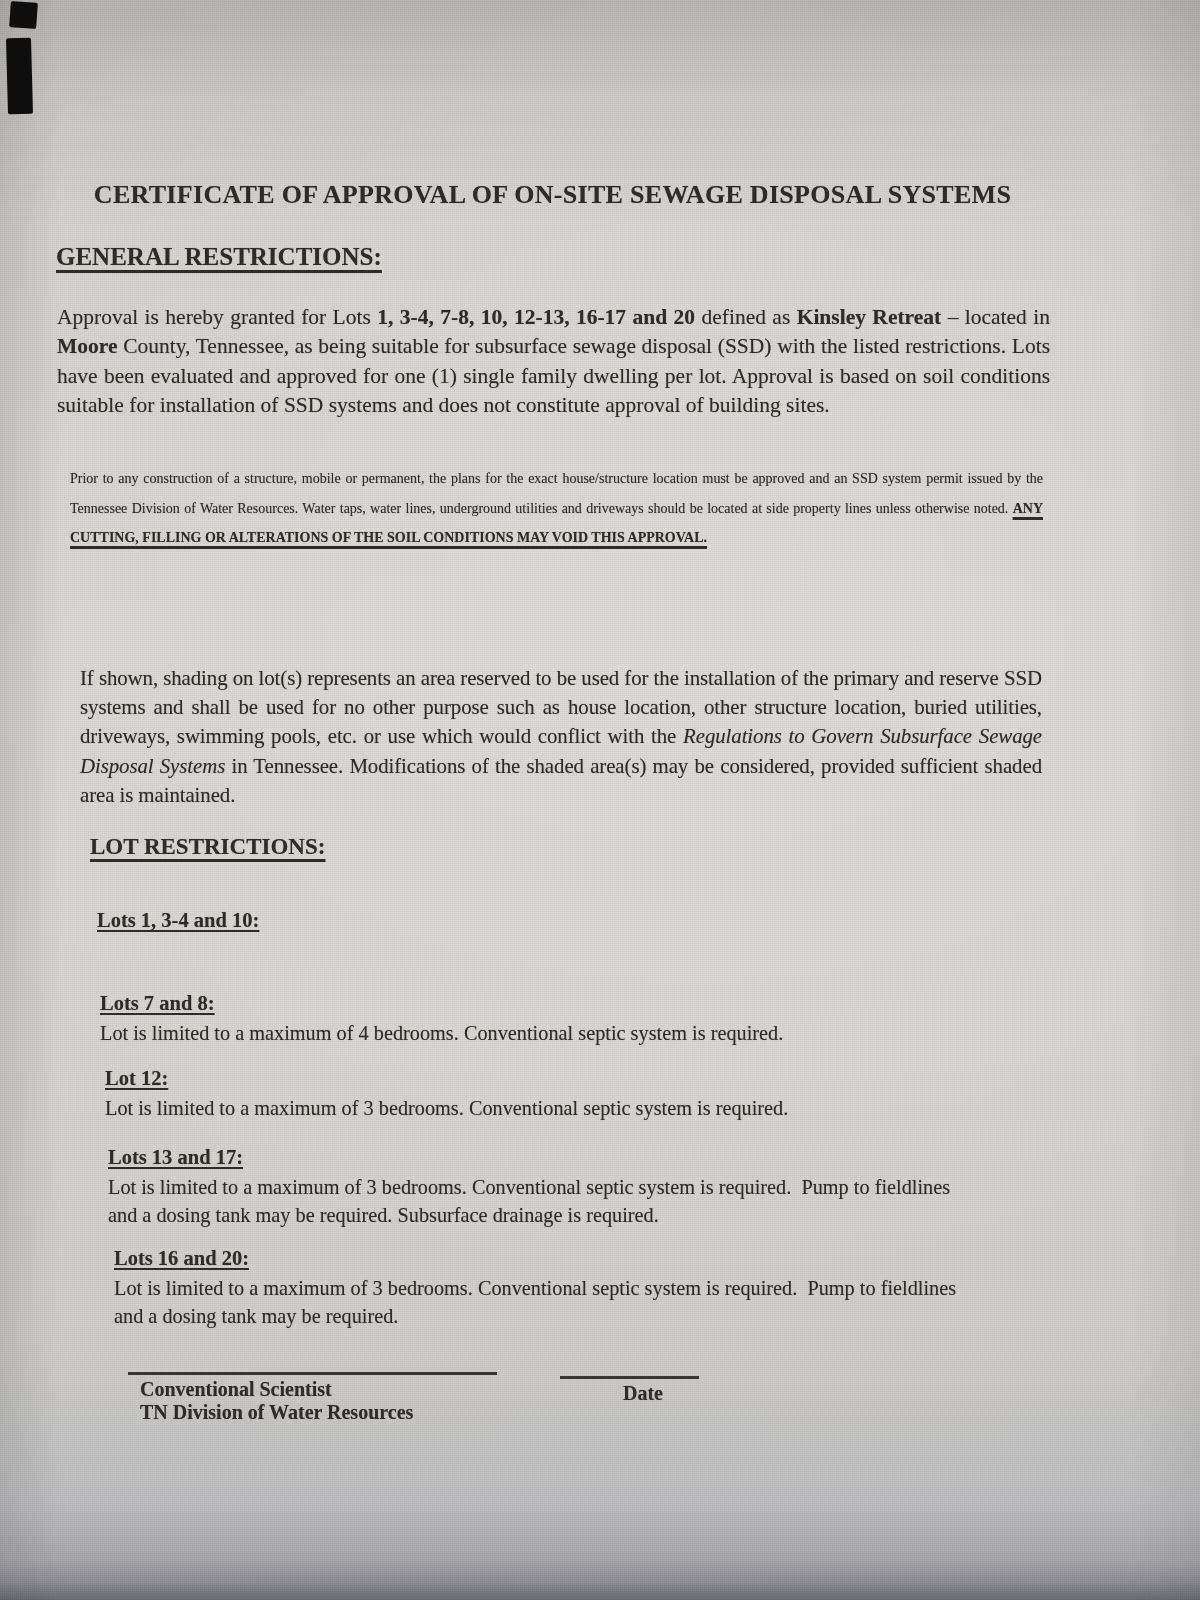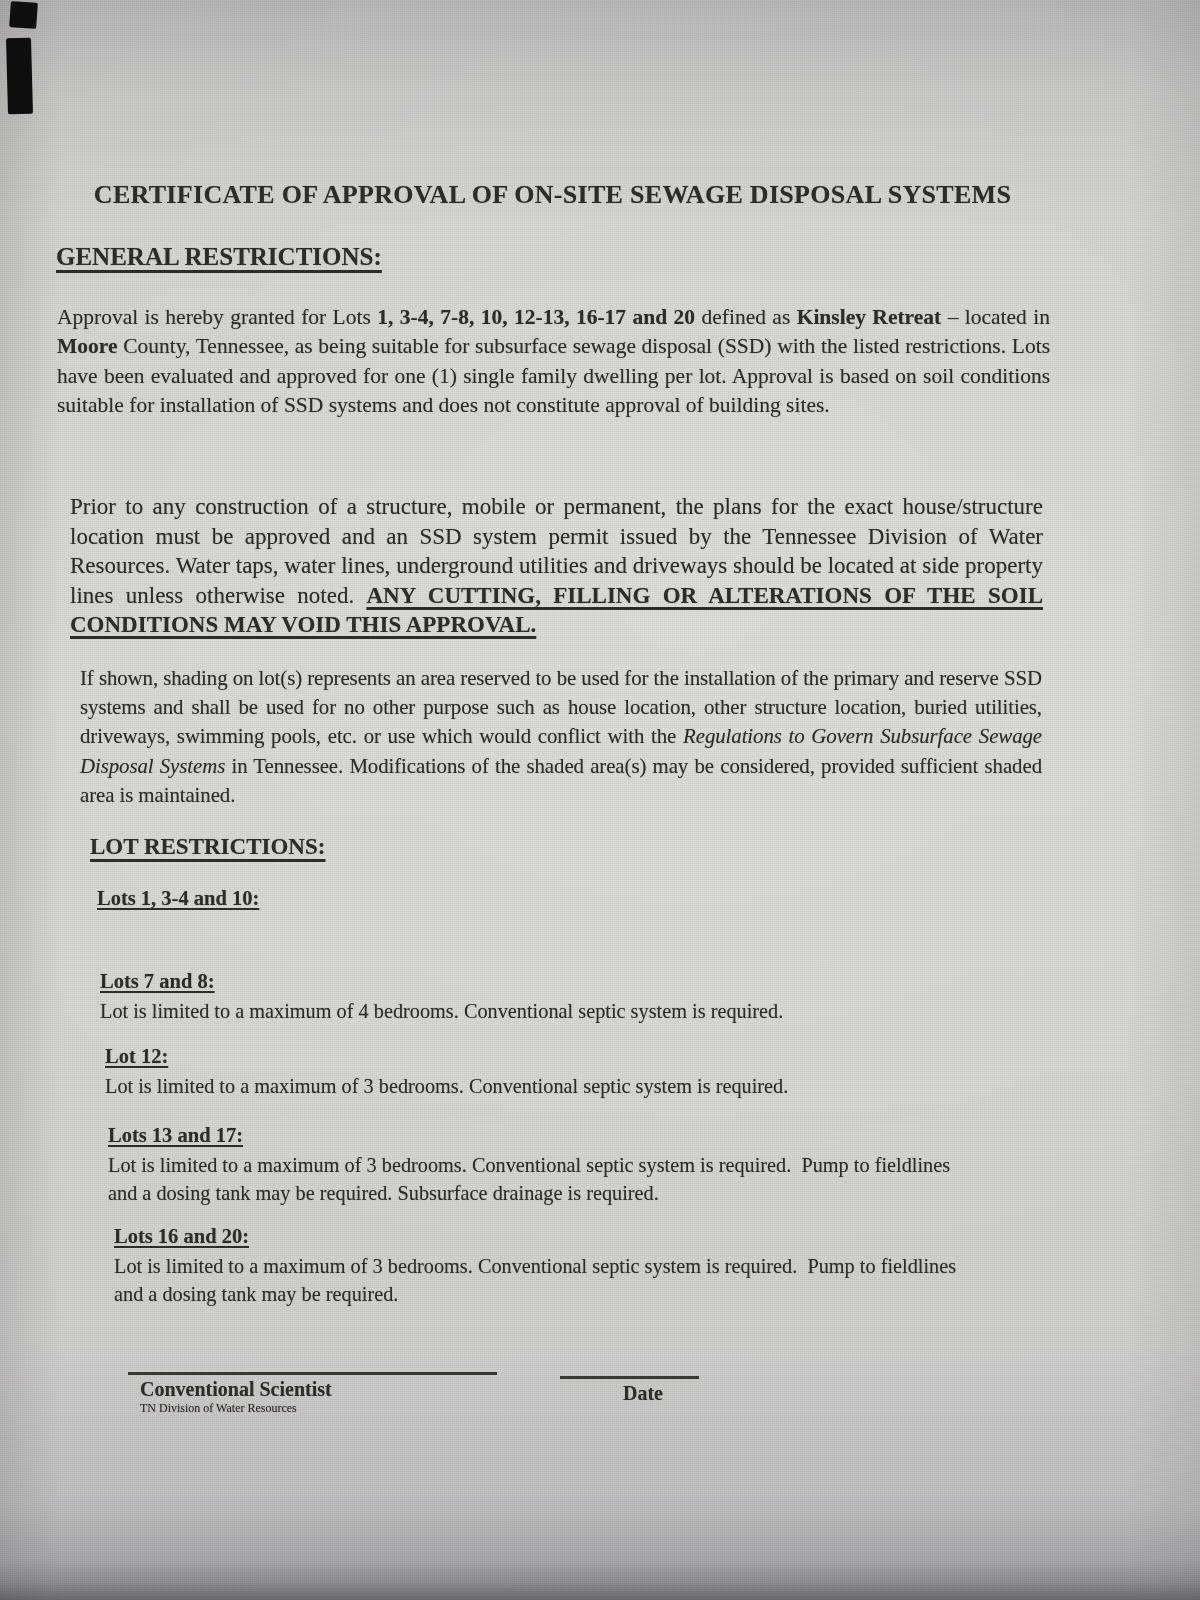--- a/index.html
+++ b/index.html
@@ -43,54 +43,54 @@
   }
   .u-heavy {
     text-decoration: underline;
     text-decoration-thickness: 2.6px;
     text-underline-offset: 5px;
   }
   .general-heading { left: 56px; top: 243px; font-size: 25px; font-weight: 700; }
 
   .para { text-align: justify; }
   .para1 { left: 57px; top: 303px; width: 993px; font-size: 21.5px; line-height: 29.4px; }
-  .para2 { left: 70px; top: 492px; width: 973px; font-size: 23px; line-height: 29.6px; }
+  .para2 { left: 70px; top: 464px; width: 973px; font-size: 14px; line-height: 29.6px; }
   .para3 { left: 80px; top: 664px; width: 962px; font-size: 20.9px; line-height: 29.2px; letter-spacing: -0.1px; }
 
   .seg-b  { font-weight: 700; }
   .seg-i  { font-style: italic; }
   .seg-bu {
     font-weight: 700;
     text-decoration: underline;
     text-decoration-thickness: 2.6px;
     text-underline-offset: 4px;
   }
 
   .lot-heading { left: 90px; top: 834px; font-size: 23px; font-weight: 700; }
 
-  .lot { position: absolute; }
+  .lot { position: absolute; margin-top: 22px; }
   .lot-label {
     font-size: 20.5px; font-weight: 700; margin: 0 0 5px 0;
     text-decoration: underline;
     text-decoration-thickness: 2.2px;
     text-underline-offset: 3px;
     display: inline-block;
   }
   .lot-text { font-size: 20.3px; line-height: 27.5px; margin: 0; }
   .lot0 { left: 97px;  top: 887px;  width: 885px; }
   .lot1 { left: 100px; top: 970px;  width: 885px; }
   .lot2 { left: 105px; top: 1045px; width: 885px; }
   .lot3 { left: 108px; top: 1124px; width: 874px; }
   .lot4 { left: 114px; top: 1225px; width: 874px; }
 
   .rule { border-top: 3px solid #3a3833; height: 0; }
   .sig-rule  { left: 128px; top: 1372px; width: 369px; }
   .date-rule { left: 560px; top: 1376px; width: 139px; }
   .sig-role  { left: 140px; top: 1378px; font-size: 20px; font-weight: 700; }
-  .sig-org   { left: 140px; top: 1401px; font-size: 12px; font-weight: 400; }
+  .sig-org   { left: 140px; top: 1401px; font-size: 20px; font-weight: 700; }
   .date-label{ left: 608px; top: 1382px; font-size: 20px; font-weight: 700; margin-left: 15px; }
 </style>
 </head>
 <body>
 
 <div class="photo">
   <div class="texture"></div>
 
   <div class="mark mark1"></div>
   <div class="mark mark2"></div>

